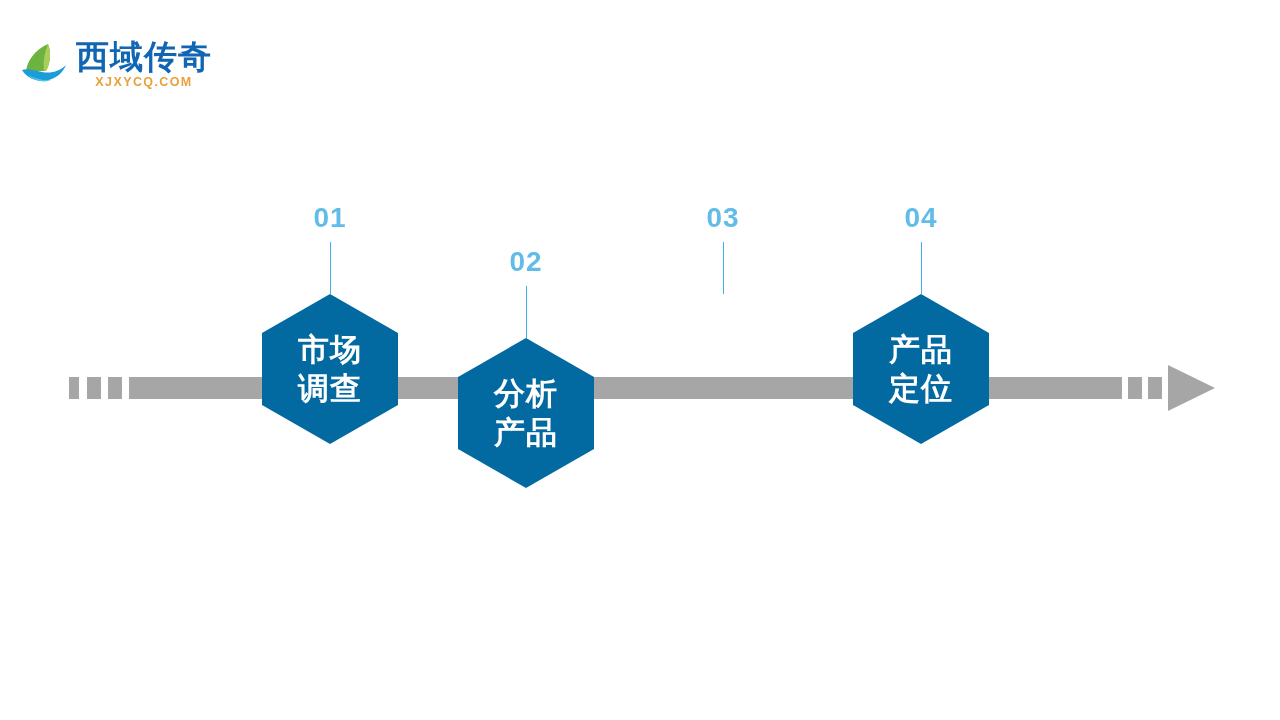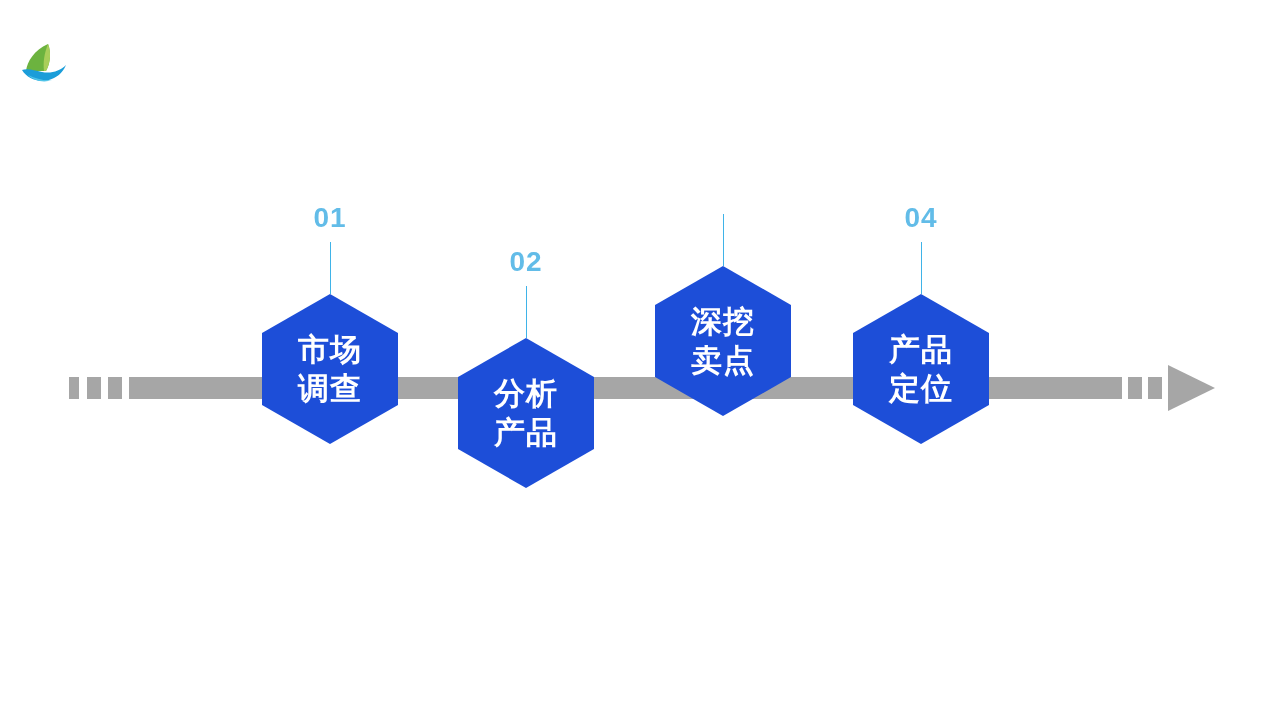--- a/index.html
+++ b/index.html
@@ -107,21 +107,21 @@
     width: 1px;
     height: 52px;
     background: #3fb3e8;
     margin: 10px auto 0 auto;
   }
   .hexagon {
     position: relative;
     width: 136px;
     height: 150px;
     margin: 0 auto;
-    background: #1d4ed8;
+    background: #0369a1;
     clip-path: polygon(50% 0%, 100% 26%, 100% 74%, 50% 100%, 0% 74%, 0% 26%);
     display: flex;
     flex-direction: column;
     align-items: center;
     justify-content: center;
   }
   .hex-line {
     font-family: "DejaVu Sans", sans-serif;
     font-size: 31px;
     font-weight: bold;
@@ -134,20 +134,24 @@
 <body>
 
 <div id="logo">
   <div id="logo-mark">
     <svg width="52" height="52" viewBox="0 0 52 52" aria-hidden="true">
       <path d="M30 6 C16 12 9 24 8 33 L28 33 C33 24 33 13 30 6 Z" fill="#6cb33f"></path>
       <path d="M30 6 C26 16 25 25 26 33 L28 33 C33 24 33 13 30 6 Z" fill="#a9ce5a"></path>
       <path d="M4 32 C10 42 24 46 36 40 C42 37 46 32 48 27 C42 33 33 36 24 34 C16 32 9 30 4 32 Z" fill="#1b9dd9"></path>
       <path d="M10 37 C16 43 26 45 34 42 C27 43 18 41 10 37 Z" fill="#4ec3e8"></path>
     </svg>
+  </div>
+  <div id="logo-text-wrap">
+    <div id="logo-cn">西域传奇</div>
+    <div id="logo-domain">XJXYCQ.COM</div>
   </div>
 </div>
 
 <div id="timeline">
   <div class="bar-seg" style="left:69px;  width:10px;"></div>
   <div class="bar-seg" style="left:87px;  width:14px;"></div>
   <div class="bar-seg" style="left:108px; width:14px;"></div>
   <div class="bar-seg" style="left:129px; width:993px;"></div>
   <div class="bar-seg" style="left:1128px; width:14px;"></div>
   <div class="bar-seg" style="left:1148px; width:14px;"></div>
@@ -168,25 +172,22 @@
   <div class="step" style="left:456px;margin-top:44px;">
     <div class="step-num">02</div>
     <div class="step-stem"></div>
     <div class="hexagon">
       <div class="hex-line">分析</div>
       <div class="hex-line">产品</div>
     </div>
   </div>
 
   <div class="step" style="left:653px;">
+    <div class="step-num">03</div>
     <div class="step-stem"></div>
-    <div class="hexagon">
-      <div class="hex-line">深挖</div>
-      <div class="hex-line">卖点</div>
-    </div>
   </div>
 
   <div class="step" style="left:851px;text-align:center;">
     <div class="step-num">04</div>
     <div class="step-stem"></div>
     <div class="hexagon">
       <div class="hex-line">产品</div>
       <div class="hex-line">定位</div>
     </div>
   </div>

